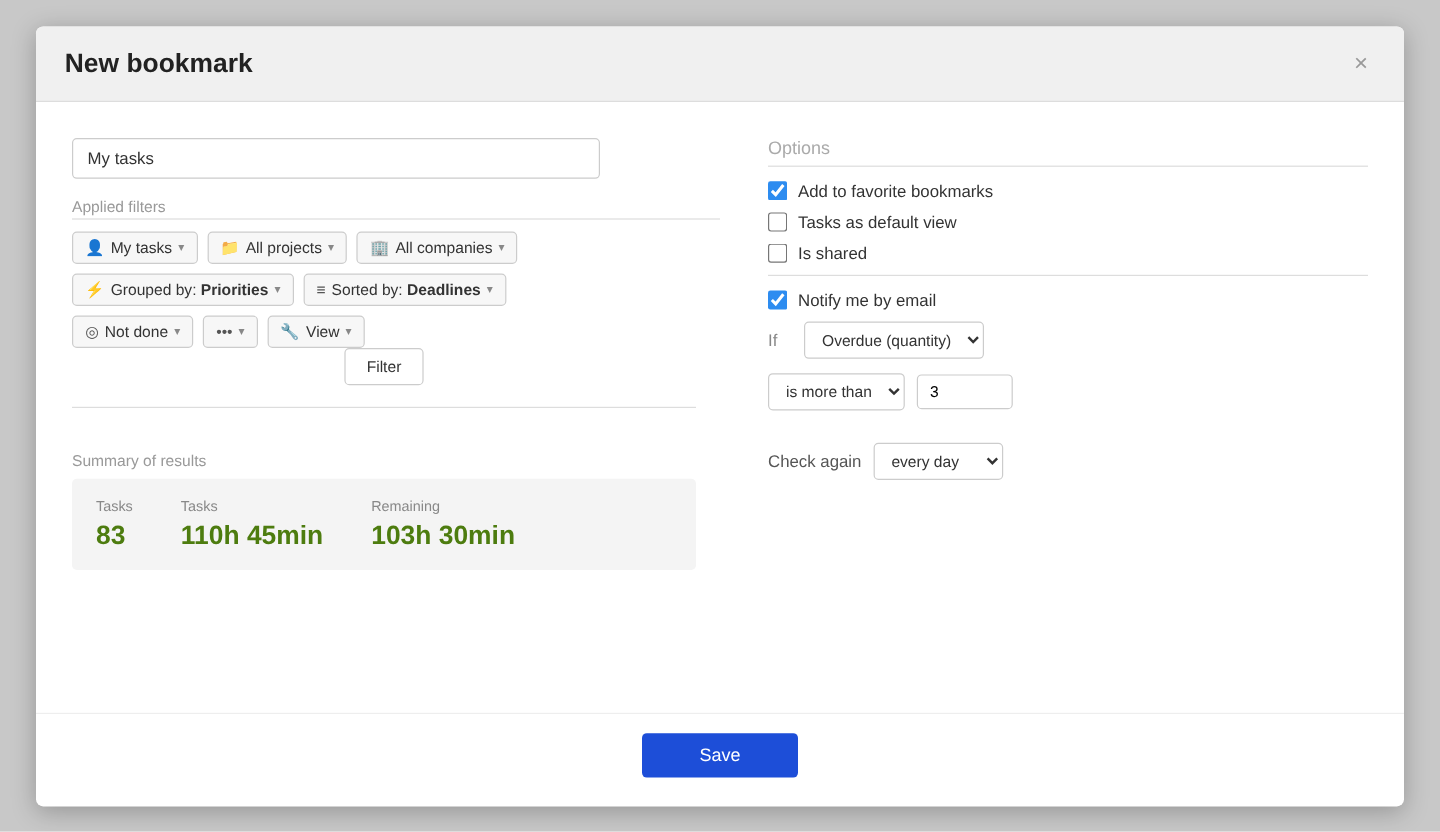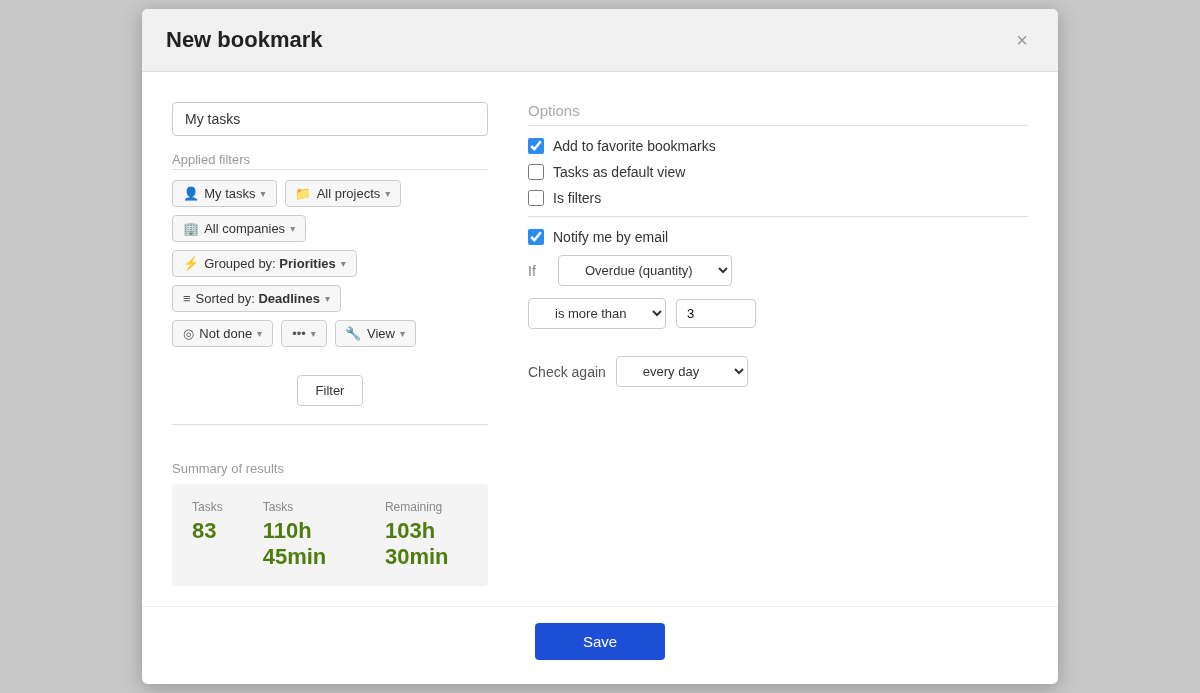--- a/index.html
+++ b/index.html
@@ -10,21 +10,21 @@
       justify-content: center;
       min-height: 100vh;
       font-family: -apple-system, BlinkMacSystemFont, 'Segoe UI', Arial, sans-serif;
       font-size: 14px;
       color: #333;
     }
     .dialog {
       background: #fff;
       border-radius: 6px;
       box-shadow: 0 4px 20px rgba(0,0,0,0.25);
-      width: 916px;
+      width: 1140px;
       min-height: 650px;
       display: flex;
       flex-direction: column;
       overflow: hidden;
     }
     .dialog-header {
       background: #f0f0f0;
       padding: 18px 24px;
       display: flex;
       align-items: center;
@@ -184,21 +184,21 @@
       gap: 10px;
       margin-bottom: 12px;
       flex-wrap: wrap;
     }
     .watchdog-label {
       font-size: 14px;
       color: #888;
       min-width: 20px;
     }
     .watchdog-select {
-      padding: 6px 22px;
+      padding: 6px 10px;
       border: 1px solid #ccc;
       border-radius: 4px;
       font-size: 13px;
       background: #fff;
       color: #333;
       cursor: pointer;
       appearance: auto;
     }
     .watchdog-input {
       width: 80px;
@@ -297,21 +297,21 @@
             <span class="chip-icon">•••</span>
             <span class="chevron">▾</span>
           </div>
           <div class="filter-chip">
             <span class="chip-icon">🔧</span>
             <span>View</span>
             <span class="chevron">▾</span>
           </div>
         </div>
 
-        <div style="margin-top:28px; display:flex; justify-content:center; max-width:520px;">
+        <div style="margin-top:0; display:flex; justify-content:center; max-width:520px;">
           <button class="filter-btn">Filter</button>
         </div>
       </div>
 
       <hr class="divider" style="max-width:520px;">
 
       <div class="summary-section">
         <div class="section-label">Summary of results</div>
         <div style="margin-top:8px;">
           <div class="summary-box">
@@ -342,21 +342,21 @@
         <div class="checkbox-row">
           <input type="checkbox" id="fav" checked="" style="">
           <label for="fav" class="checkbox-label">Add to favorite bookmarks</label>
         </div>
         <div class="checkbox-row">
           <input type="checkbox" id="default" style="">
           <label for="default" class="checkbox-label">Tasks as default view</label>
         </div>
         <div class="checkbox-row">
           <input type="checkbox" id="shared" style="">
-          <label for="shared" class="checkbox-label">Is filters</label>
+          <label for="shared" class="checkbox-label">Is shared</label>
         </div>
       </div>
 
       <div>
         <hr class="options-divider">
 
         <div class="checkbox-row">
           <input type="checkbox" id="notify" checked="" style="">
           <label for="notify" class="checkbox-label" style="font-weight:500;">Notify me by email</label>
         </div>

